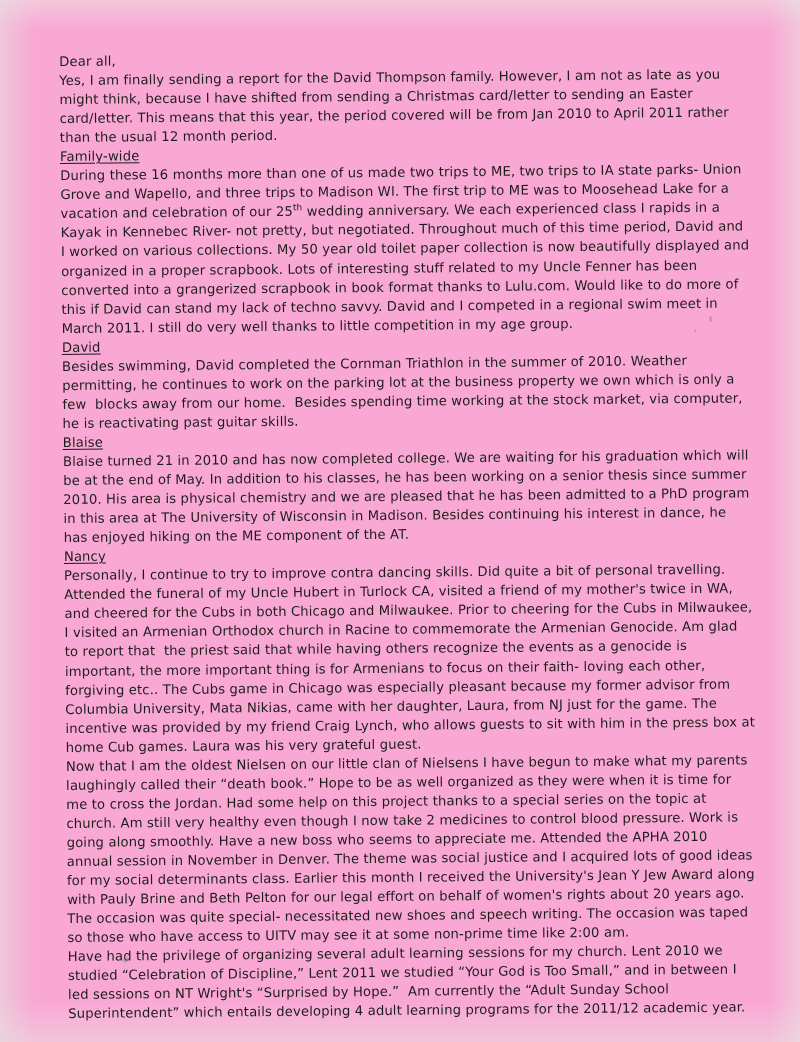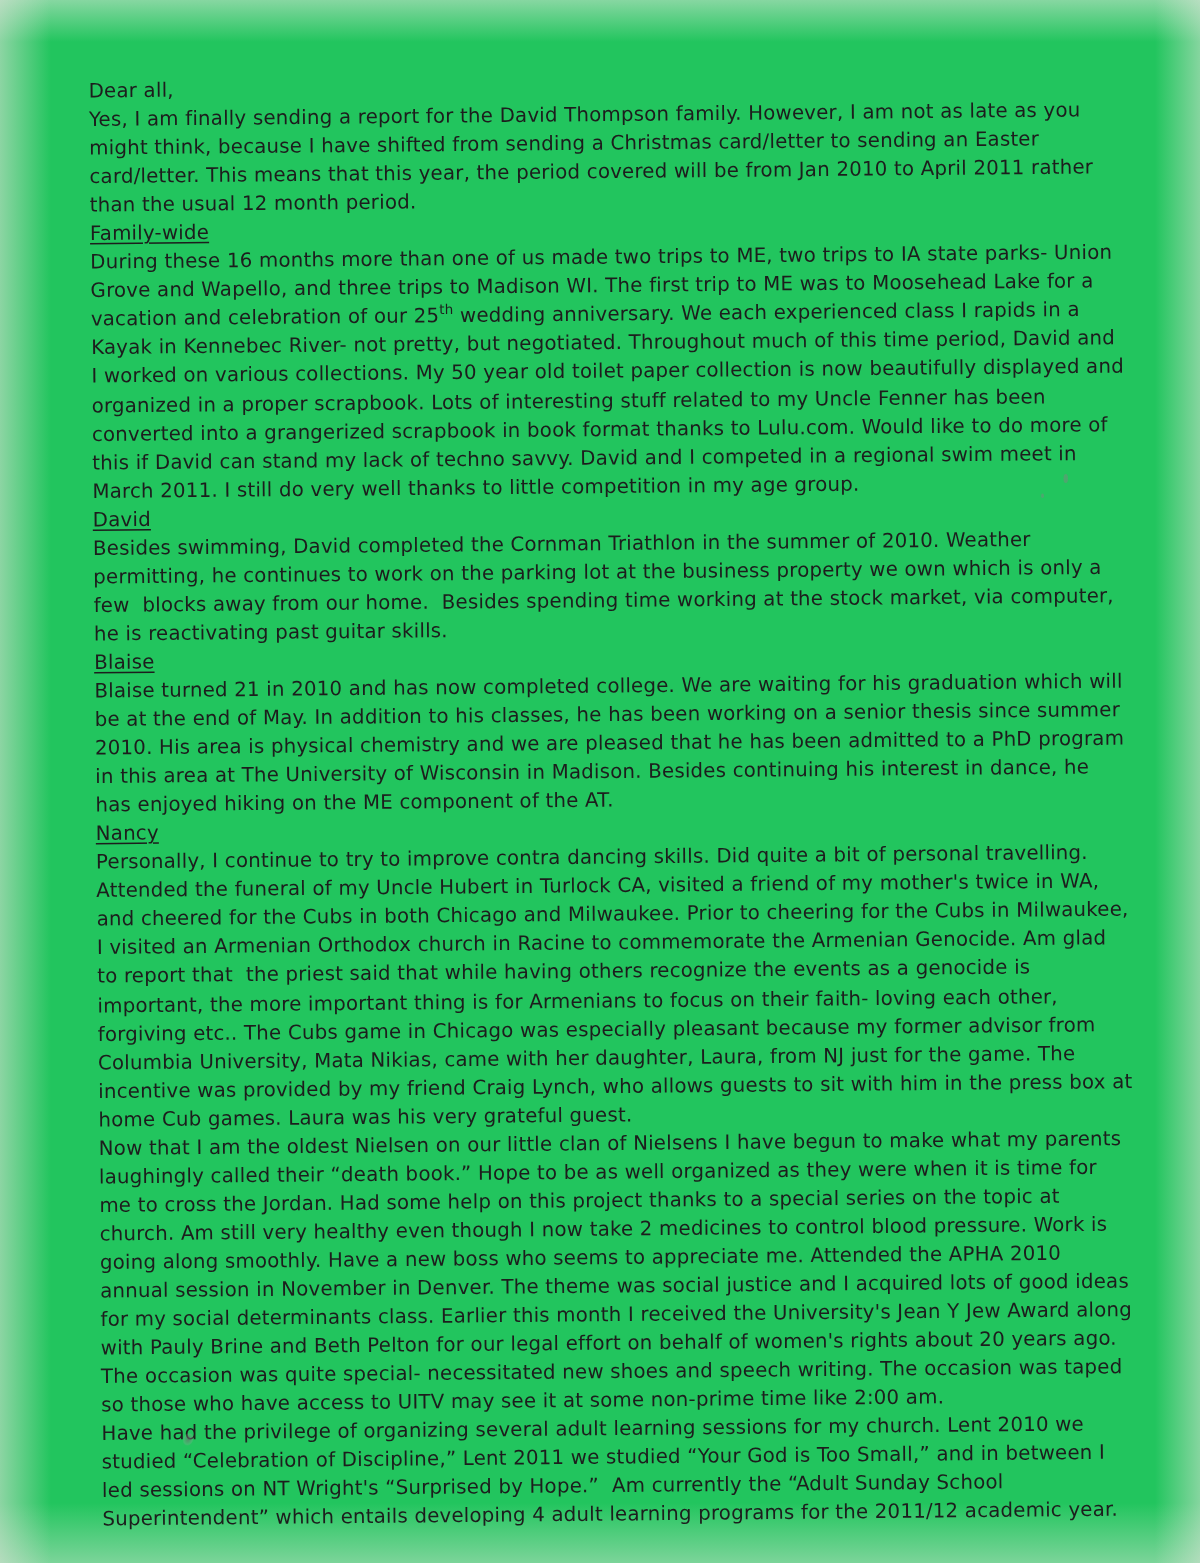--- a/index.html
+++ b/index.html
@@ -10,21 +10,21 @@
   body {
     width: 800px;
     height: 1042px;
     overflow: hidden;
     font-family: "DejaVu Sans", sans-serif;
   }
   .page {
     position: relative;
     width: 800px;
     height: 1042px;
-    background: #22c55e;
+    background: #f9a8d4;
     box-sizing: border-box;
   }
   
   .scan-tint {
     position: absolute;
     inset: 0;
     background:
       linear-gradient(90deg, rgba(228,226,220,0.55) 0px, rgba(255,255,255,0) 34px),
       linear-gradient(270deg, rgba(232,230,224,0.5) 0px, rgba(255,255,255,0) 30px),
       linear-gradient(180deg, rgba(235,233,228,0.5) 0px, rgba(255,255,255,0) 28px),

